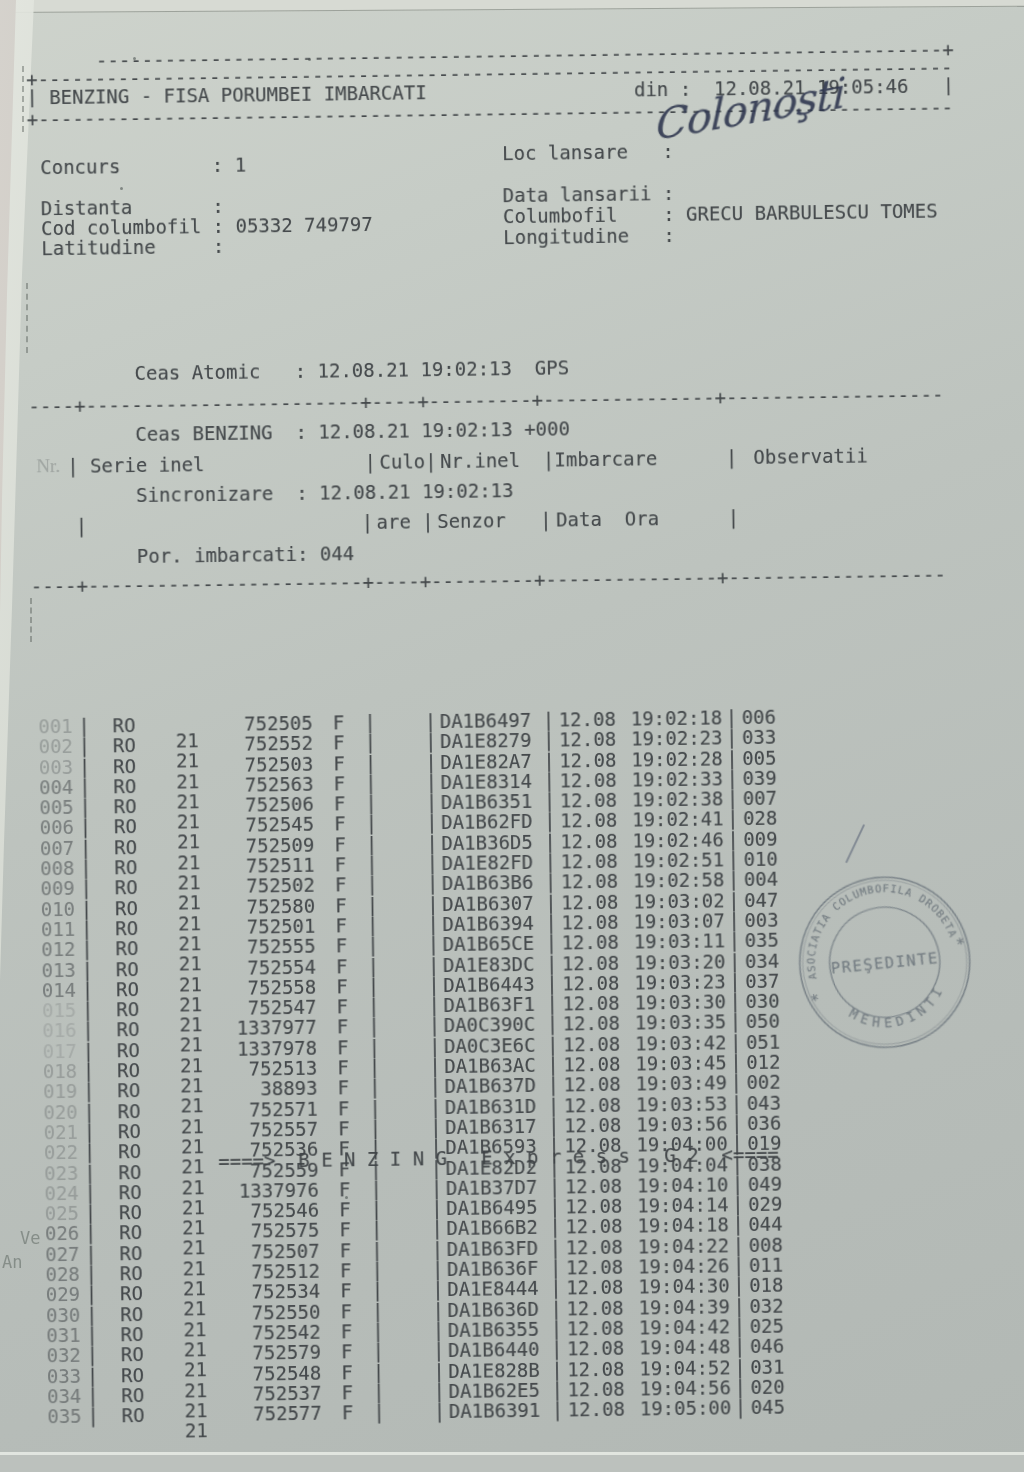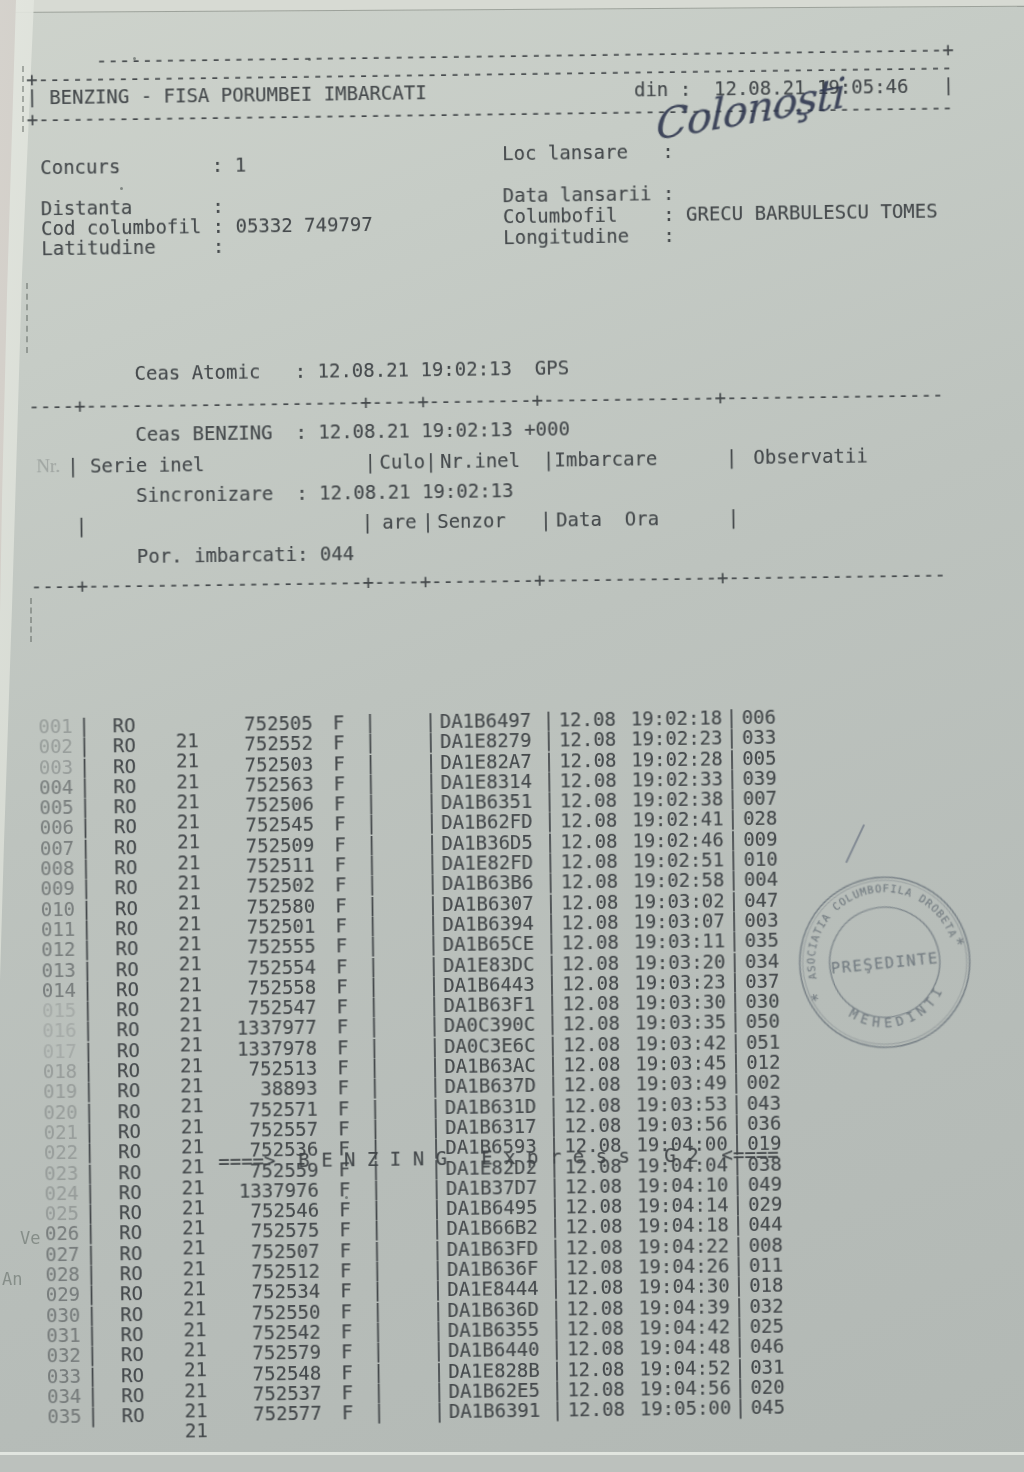--- a/index.html
+++ b/index.html
@@ -46,21 +46,21 @@
   .rule{height:20px;overflow:hidden;}
   .tr{display:flex;height:20.3px;line-height:20.3px;}
   .thr{display:flex;height:20px;line-height:20px;}
   .c-nr{width:4ch;text-align:center;}
   .c-sep{width:1ch;}
   .c-serie{width:24ch;display:flex;}
   .f-country{margin-left:2ch;width:2ch;}
   .f-year{margin-left:3.5ch;width:2ch;margin-top:16px;}
   .f-ring{margin-left:1ch;width:9ch;text-align:right;}
   .f-sex{width:4.5ch;text-align:center;}
-  .c-culo{width:4ch;padding-left:.3ch;text-align:center;}
+  .c-culo{width:4ch;padding-left:.3ch;}
   .c-senzor{width:9ch;padding-left:.3ch;}
   .c-imb{width:15ch;display:flex;}
   .f-date{margin-left:.4ch;}
   .f-time{margin-left:1.3ch;}
   .c-obs{padding-left:.4ch;}
   .hdr-serie{padding-left:1ch;}
   .hdr-nr{opacity:.28;font-family:Liberation Serif, serif;}
   .f-nr{opacity:.55;}
   .tbody .tr:nth-child(-n+3) .f-nr{opacity:.3;}
   .tbody .tr:nth-child(n+15):nth-child(-n+17) .f-nr{opacity:.17;}
@@ -86,21 +86,21 @@
   <div class="bottom-line"></div>
   <div class="bottom-below"></div>
   <div class="fold" style="left:22px;top:66px;height:66px;"></div>
   <div class="fold" style="left:26px;top:283px;height:70px;"></div>
   <div class="fold" style="left:30px;top:598px;height:44px;"></div>
   <div class="dot" style="left:133px;top:57px;"></div>
   <div class="dot" style="left:308px;top:58px;"></div>
   <div class="dot" style="left:120px;top:187px;"></div>
   <div class="dot" style="left:345px;top:1196px;"></div>
   <div class="ghost" style="left:20px;top:1228px;">Ve</div>
-  <div class="ghost" style="left:2px;top:1252px;margin-top:17px;">An</div>
+  <div class="ghost" style="left:2px;top:1252px;">An</div>
 
   <div class="content">
 
     
     <div class="w81 rule-outer">--------------------------------------------------------------------------+</div>
     <div class="w81 hbox-top">+----------------------------------------------------------------------------------+</div>
     <div class="w81 titleline">
       <span class="c-sep">|</span>
       <span class="t">BENZING - FISA PORUMBEI IMBARCATI</span>
       <span class="grow"></span>

